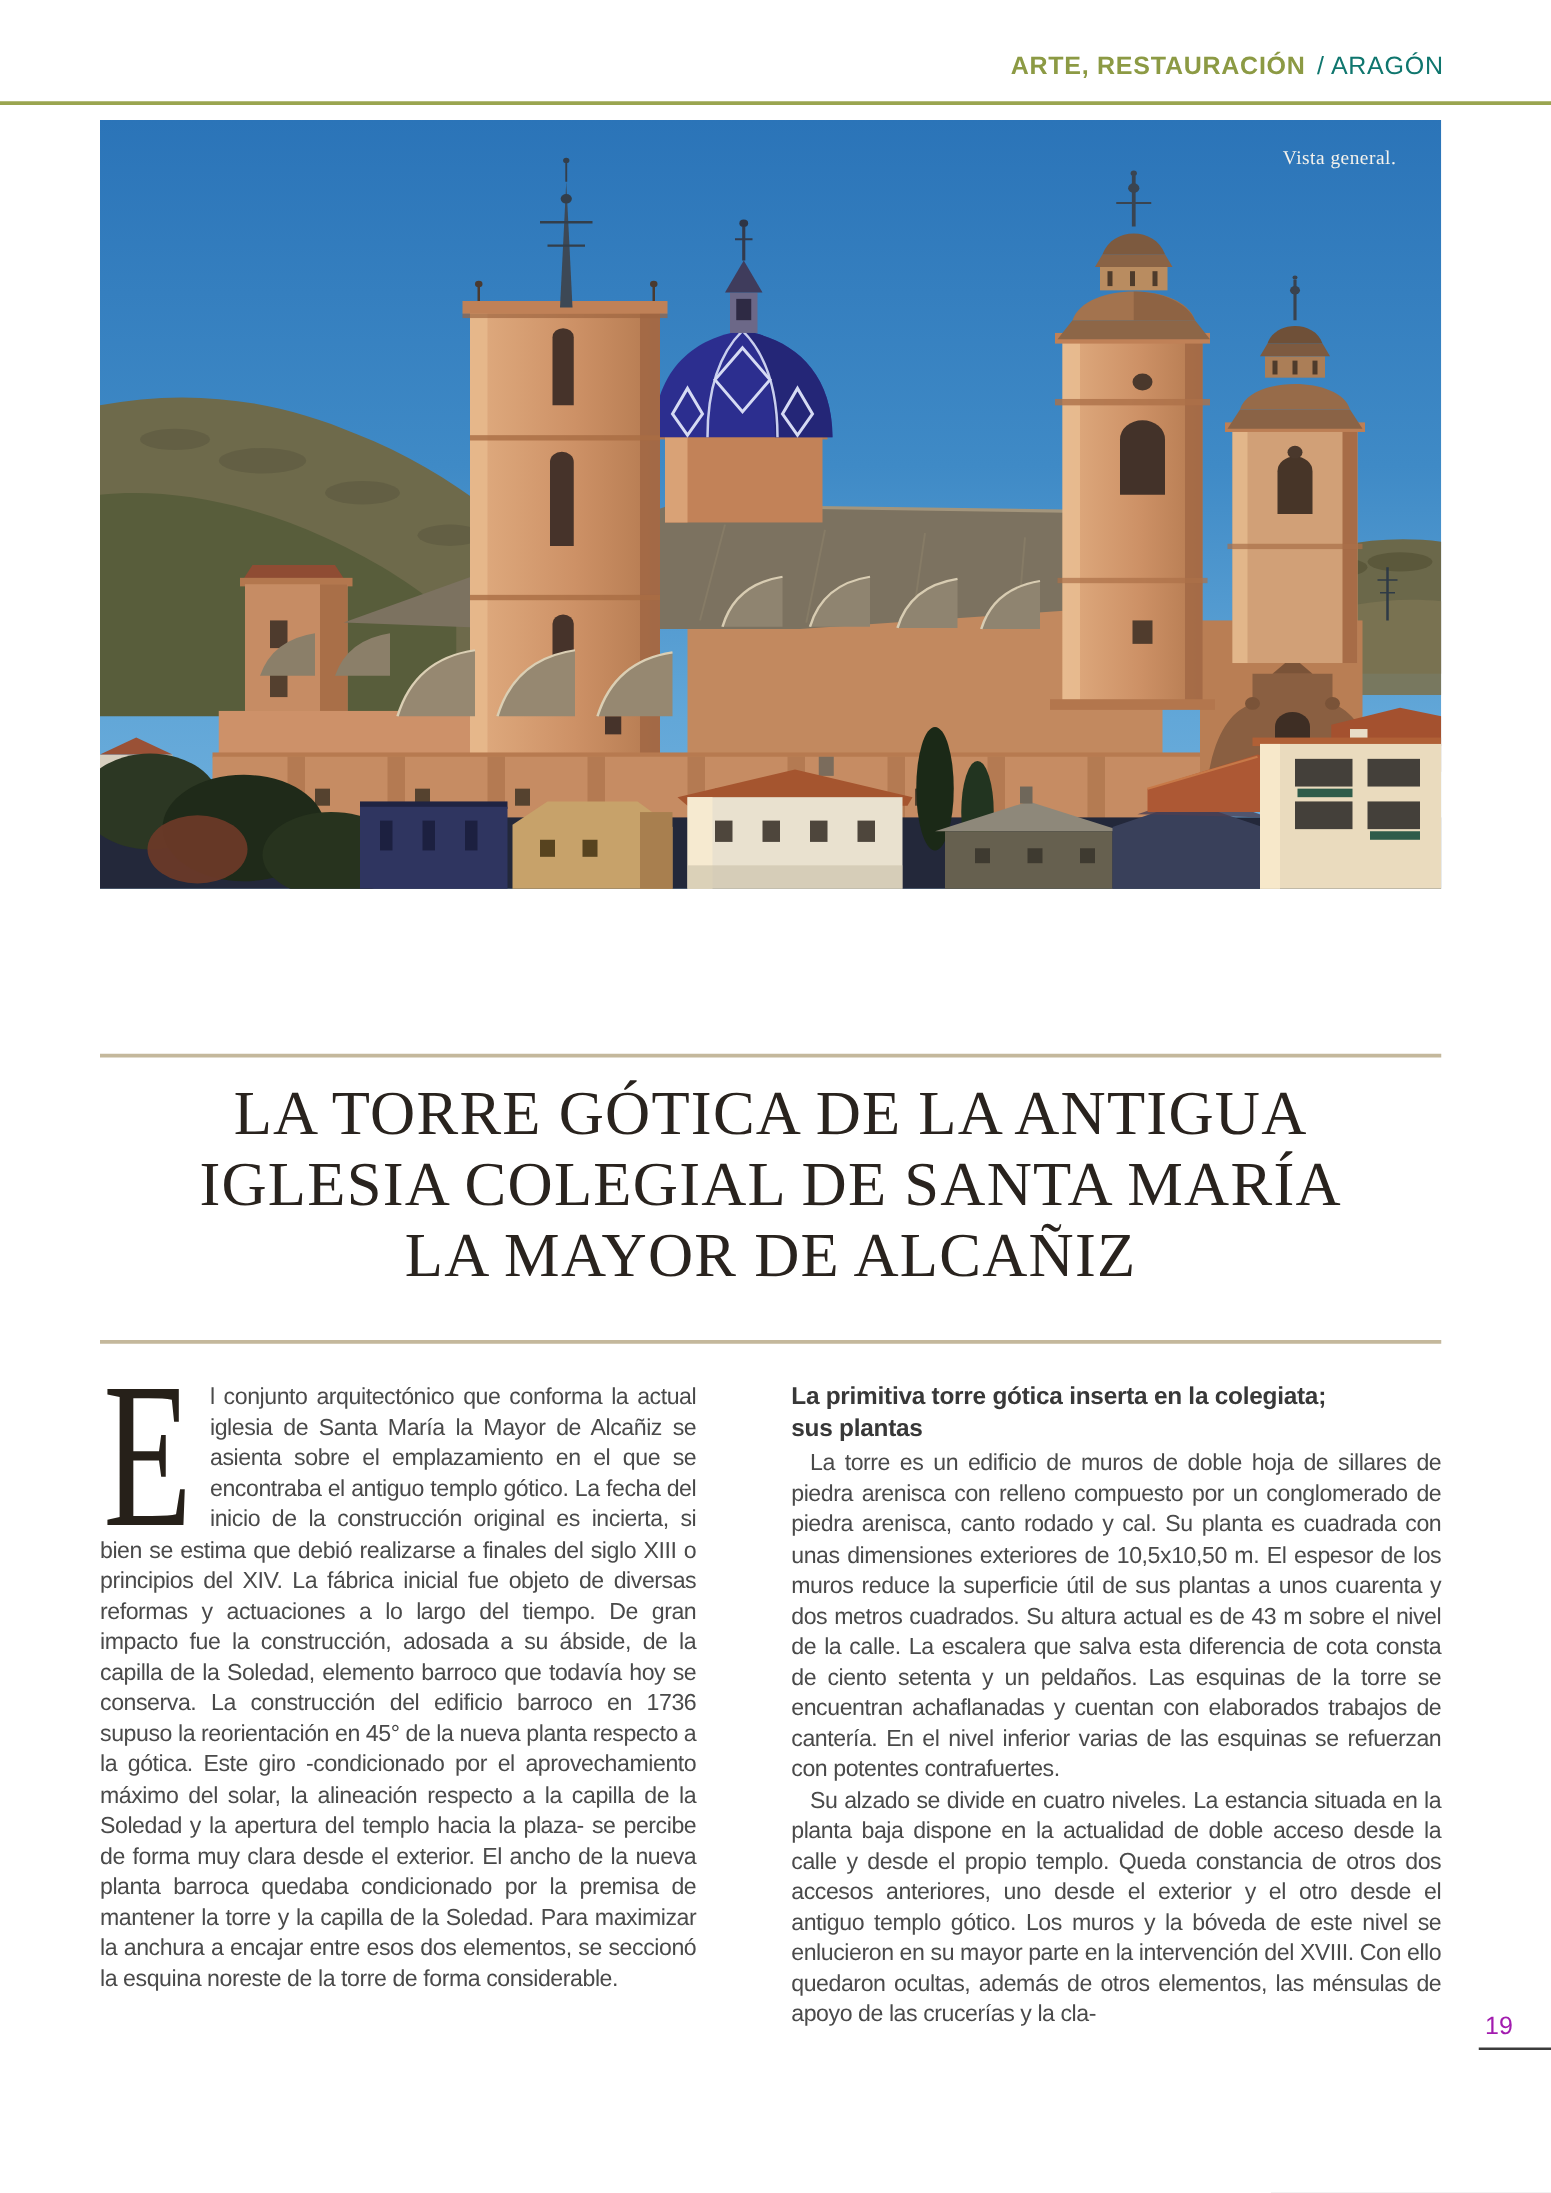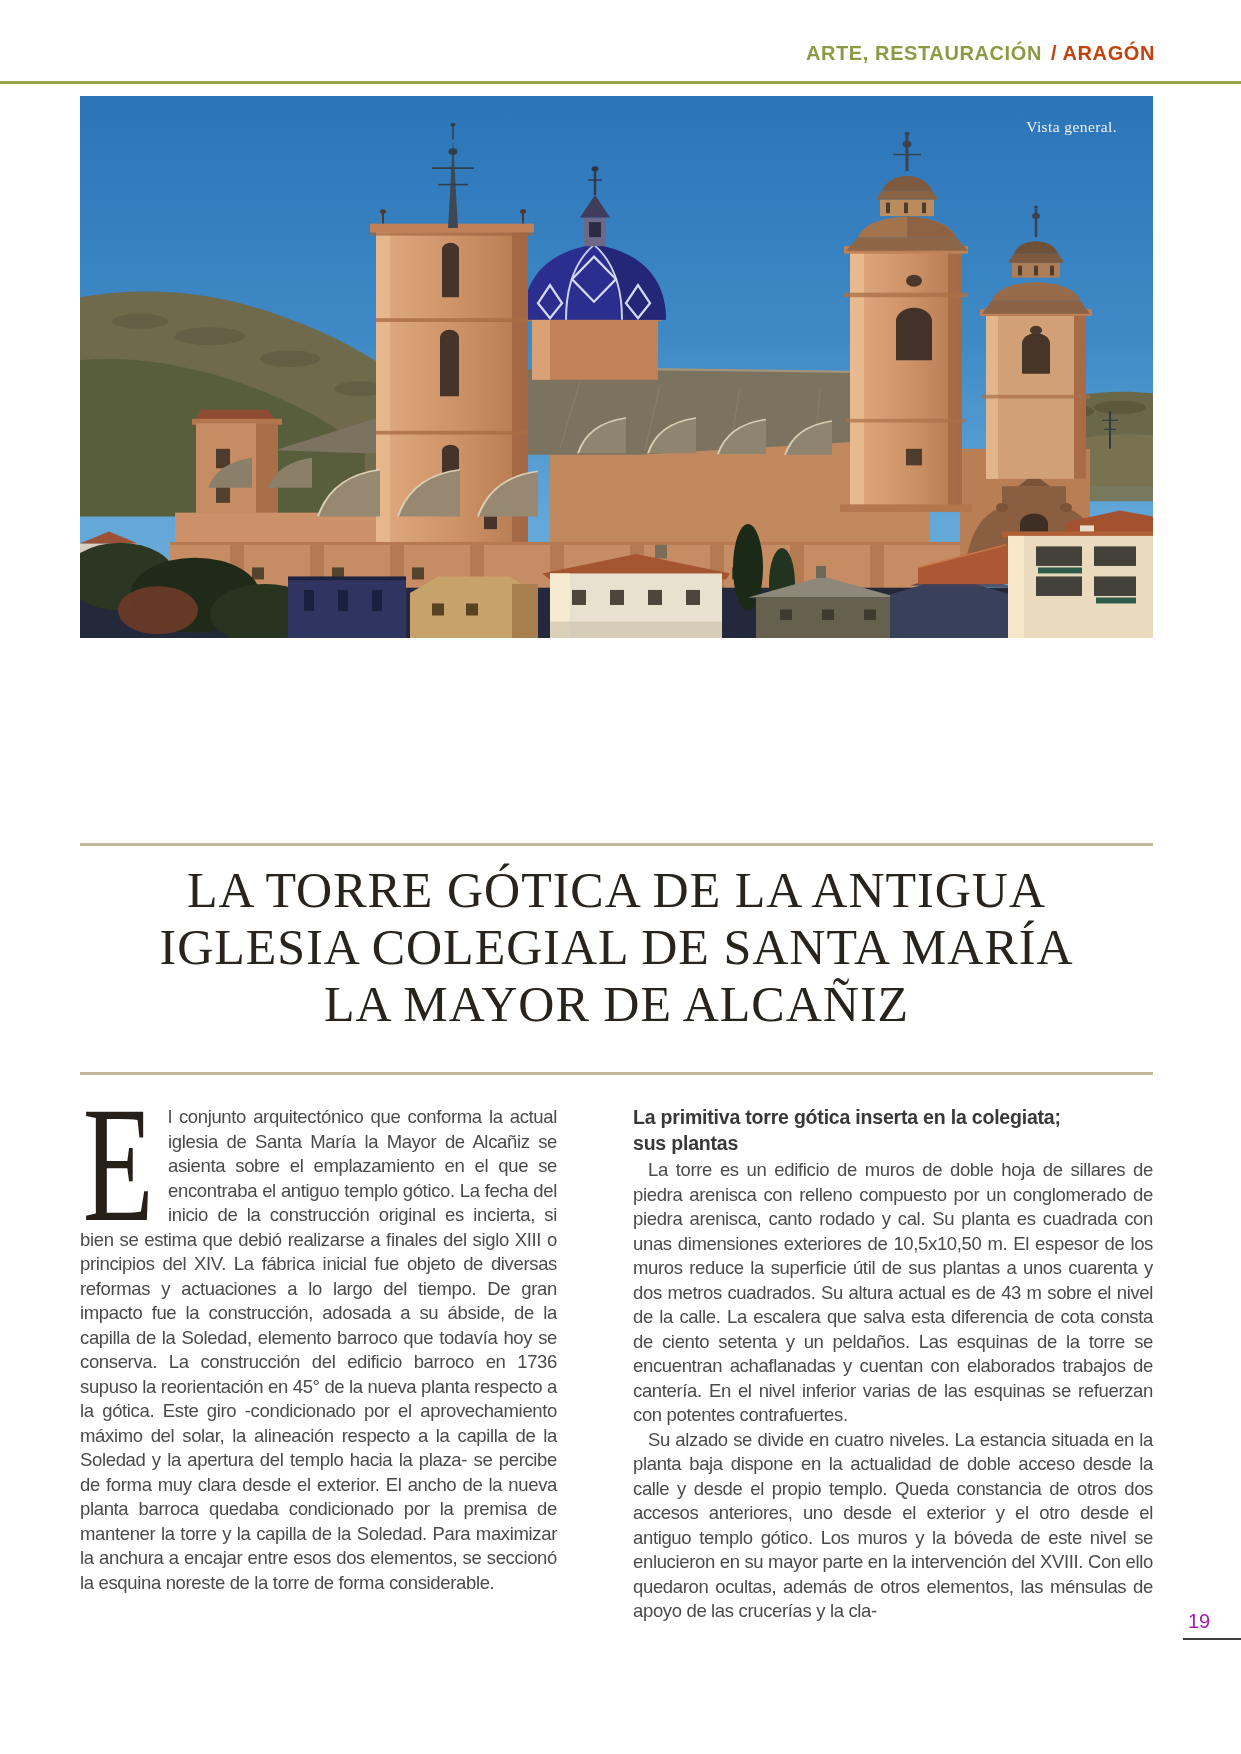--- a/index.html
+++ b/index.html
@@ -4,24 +4,24 @@
 <style>
   html,body{margin:0;padding:0;background:#e8e8e8;}
   .page{
     position:relative;width:1241px;height:1754px;margin:0 auto;
     background:#ffffff;overflow:hidden;
     font-family:"Liberation Sans",sans-serif;
   }
   
   .kicker{position:absolute;top:42px;right:86px;font-size:20px;letter-spacing:.6px;color:#8c9a44;white-space:nowrap;}
   .kicker .k-section{font-weight:700;}
-  .kicker .k-region{font-weight:700;margin-left:9px;color:#c2410c;}
+  .kicker .k-region{font-weight:400;margin-left:9px;color:#0f766e;}
   .rule-olive{position:absolute;top:81px;left:0;width:1241px;height:3px;background:#9aa550;}
   
-  .photo{position:absolute;top:96px;left:80px;width:1073px;height:542px;margin:0;}
+  .photo{position:absolute;top:96px;left:80px;width:1073px;height:615px;margin:0;}
   .photo svg{display:block;width:100%;height:100%;}
   .photo-caption{
     position:absolute;top:22px;right:36px;color:#f4f2ec;
     font-family:"Liberation Serif",serif;font-size:15.5px;letter-spacing:.4px;
   }
   .rule-tan{position:absolute;left:80px;width:1073px;height:3px;background:#c4b89c;}
   .rule-tan.r1{top:843px;}
   .rule-tan.r2{top:1072px;}
   
   .title{

